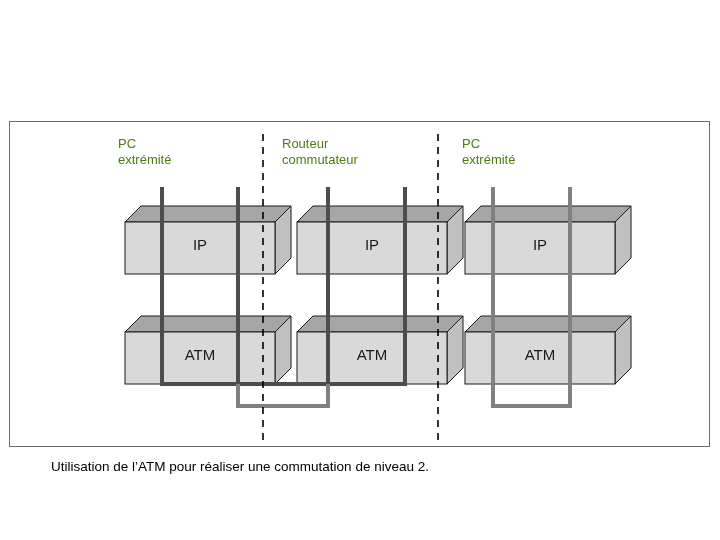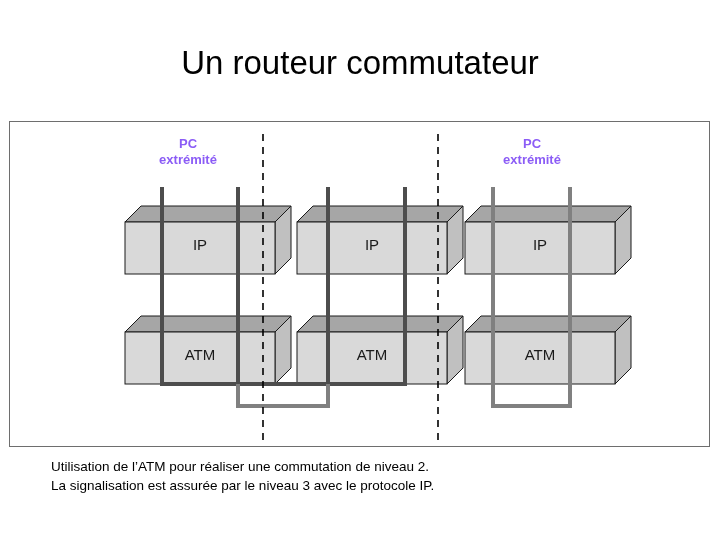--- a/index.html
+++ b/index.html
@@ -51,26 +51,25 @@
   #diagram {
     position: absolute;
     left: 0; top: 0;
     width: 701px;
     height: 326px;
   }
 
   
   .col-label {
     position: absolute;
-    text-align: center;
+    text-align: left;
     font-size: 13px;
-    color: #8b5cf6;
+    color: #4d7c0f;
     line-height: 16px;
     white-space: nowrap;
-    font-weight: bold;
   }
   .col-label .l1 { display: block; }
   .col-label .l2 { display: block; }
 
   #label-left   { left: 108px; top: 14px; width: 140px; }
   #label-mid    { left: 272px; top: 14px; width: 160px; }
   #label-right  { left: 452px; top: 14px; width: 140px; }
 
   
   #caption {
@@ -84,21 +83,20 @@
   }
   #caption .cap-line { display: block; white-space: nowrap; margin-left: 10px; }
 
   svg { display: block; }
 </style>
 </head>
 <body>
 
 <div id="slide">
 
-  <div id="title">Un routeur commutateur</div>
 
   <div id="figure-frame">
 
     <svg id="diagram" width="701" height="326" viewBox="0 0 701 326" xmlns="http://www.w3.org/2000/svg">
 
       <defs>
 
         <g id="box3d">
 
           <polygon points="0,16 16,0 166,0 150,16" fill="#a6a6a6" stroke="#1a1a1a" stroke-width="1"></polygon>
@@ -178,26 +176,29 @@
       <line x1="253" y1="12" x2="253" y2="318" stroke="#000000" stroke-width="1.6" stroke-dasharray="7,6"></line>
       <line x1="428" y1="12" x2="428" y2="318" stroke="#000000" stroke-width="1.6" stroke-dasharray="7,6"></line>
 
     </svg>
 
     <div class="col-label" id="label-left">
       <span class="l1">PC</span>
       <span class="l2">extrémité</span>
     </div>
 
+    <div class="col-label" id="label-mid">
+      <span class="l1">Routeur</span>
+      <span class="l2">commutateur</span>
+    </div>
 
     <div class="col-label" id="label-right">
       <span class="l1">PC</span>
       <span class="l2">extrémité</span>
     </div>
 
   </div>
 
   <div id="caption">
     <span class="cap-line">Utilisation de l’ATM pour réaliser une commutation de niveau 2.</span>
-    <span class="cap-line">La signalisation est assurée par le niveau 3 avec le protocole IP.</span>
   </div>
 
 </div>
 
 </body></html>

